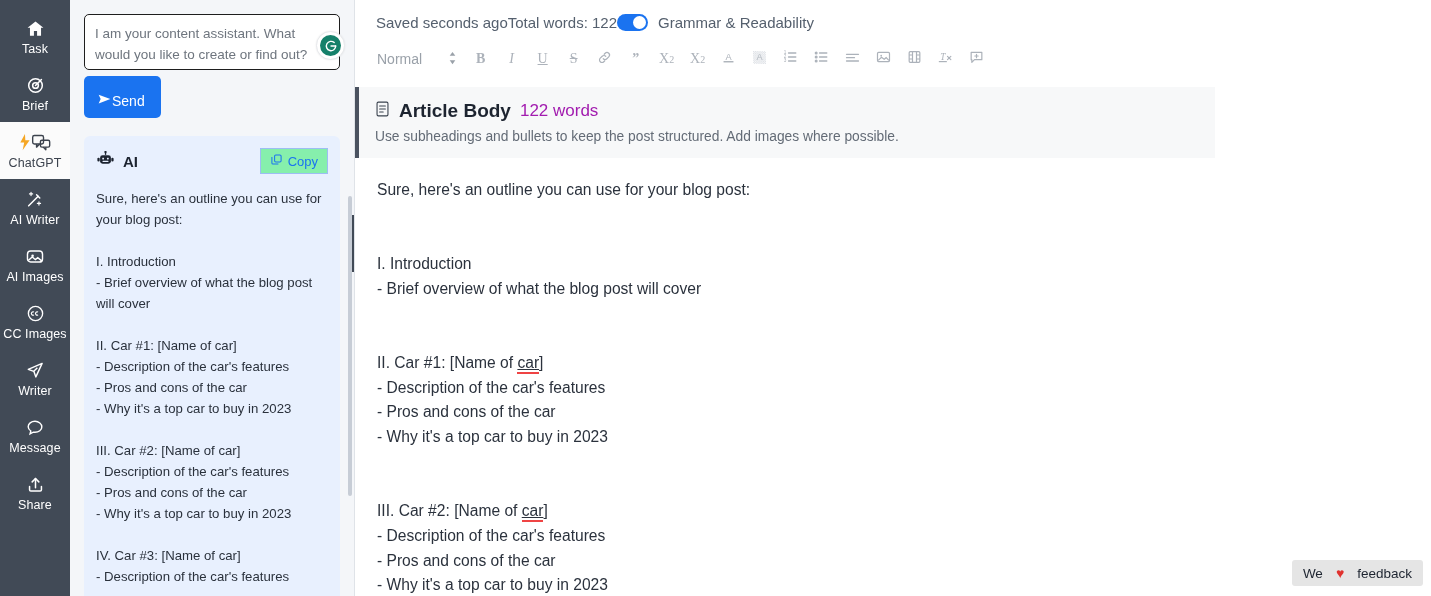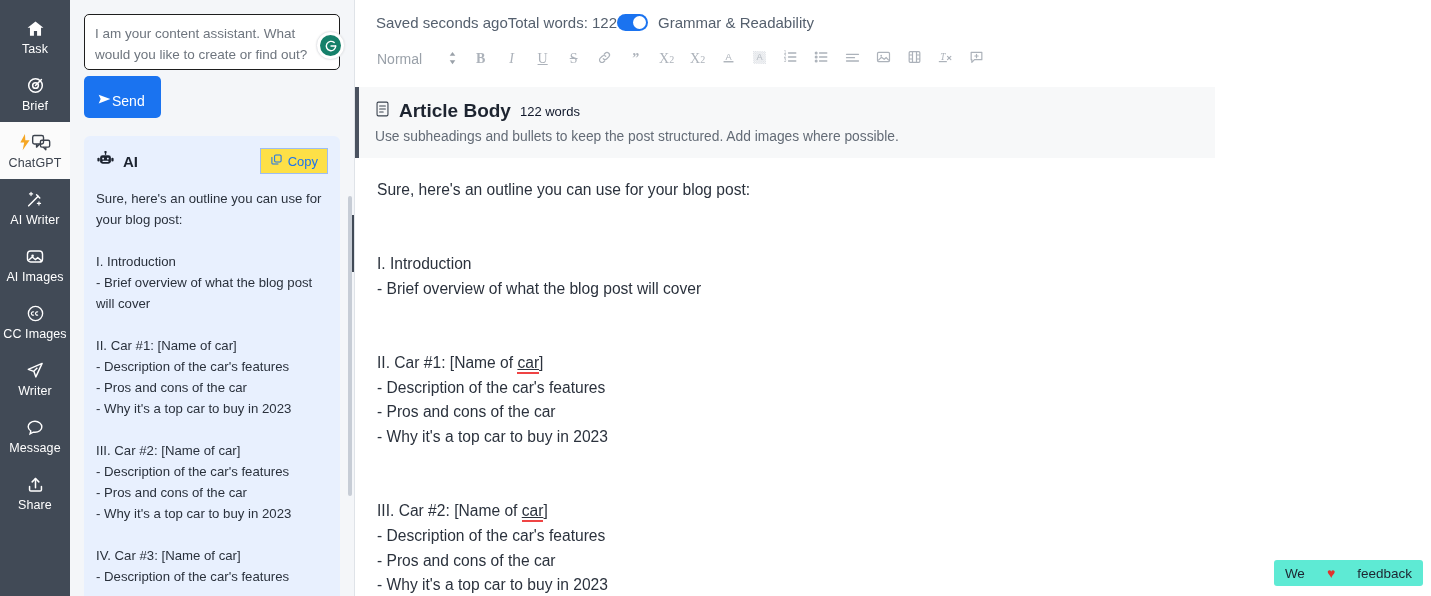--- a/index.html
+++ b/index.html
@@ -74,21 +74,21 @@
     border-radius: 6px;
     padding: 12px 12px 14px 12px;
     height: 470px; overflow: hidden; position: relative;
   }
   .ai-head { display: flex; align-items: center; justify-content: space-between; }
   .ai-left { display: flex; align-items: center; gap: 8px; }
   .ai-name { font-size: 15px; font-weight: 700; color: #1d2430; }
   .copy-btn {
     display: inline-flex; align-items: center; gap: 5px;
     border: 1px solid #9dbdf3; border-radius: 0;
-    background: #fde047; color: #1a73f0;
+    background: #86efac; color: #1a73f0;
     padding: 4px 9px; font-size: 13px; cursor: pointer;
     font-family: "Liberation Sans", sans-serif;
     margin-left: 36px;
   }
   .ai-body {
     margin-top: 14px;
     font-size: 13.2px; line-height: 21px; color: #2a313c;
     white-space: pre-wrap;
   }
   .chat-scroll {
@@ -137,33 +137,33 @@
   }
   .section-card {
     margin: 8px 0 0 0;
     background: #f7f8f9;
     border-left: 4px solid #4a5260;
     padding: 13px 18px 14px 16px;
     width: 860px;
   }
   .section-title-row { display: flex; align-items: center; gap: 9px; }
   .section-title { font-size: 19px; font-weight: 700; color: #1d2430; }
-  .section-count { font-size: 13px; color: #0f172a; }
+  .section-count { font-size: 17px; color: #a21caf; }
   .section-hint { margin-top: 7px; font-size: 13.8px; color: #636b76; }
   .doc {
     padding: 20px 0 0 22px;
     font-size: 15.6px; line-height: 24.7px; color: #2b323d;
     white-space: pre-wrap; width: 900px;
   }
   .sp-red { border-bottom: 2px solid #ef4444; padding-bottom: 1px; text-decoration: underline; }
   .feedback {
     position: absolute; right: 8px; bottom: 10px;
-    background: #5eead4; border-radius: 3px;
+    background: #e5e5e5; border-radius: 3px;
     padding: 5px 11px; font-size: 13.5px; color: #1d2430;
-    display: flex; align-items: center; gap: 22px; cursor: pointer;
+    display: flex; align-items: center; gap: 13px; cursor: pointer;
   }
   .heart { color: #e0322e; font-size: 14px; }
 </style>
 </head>
 <body>
 
 <div class="app">
 
   <nav class="rail">
 

